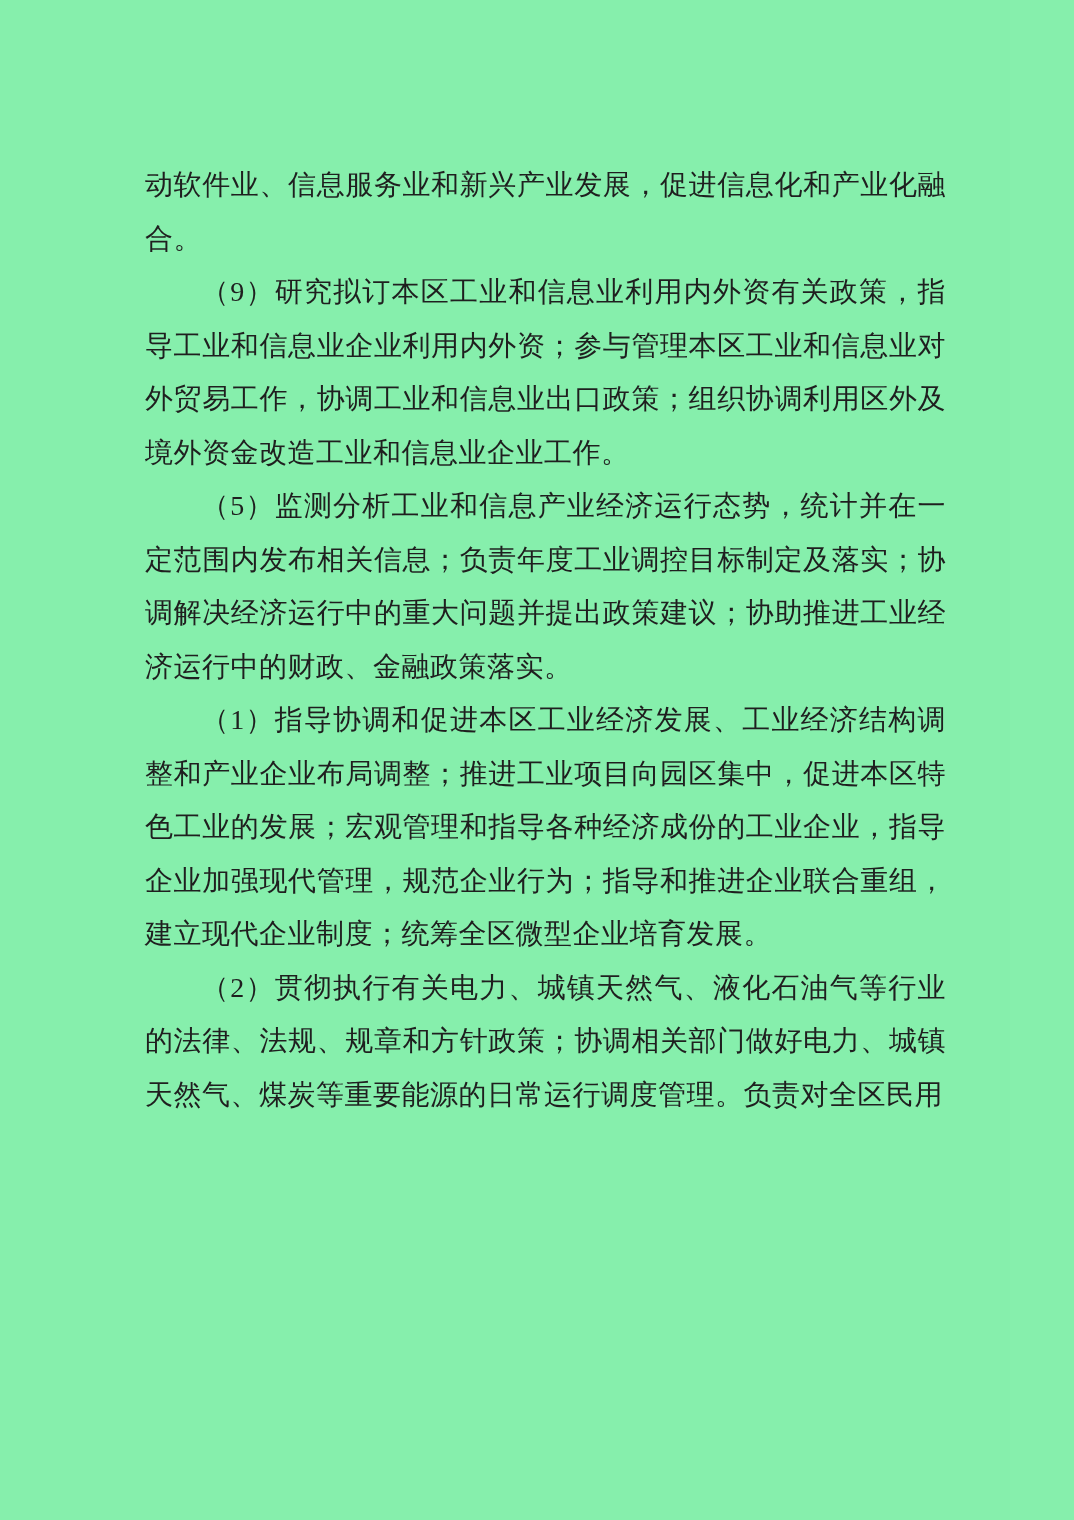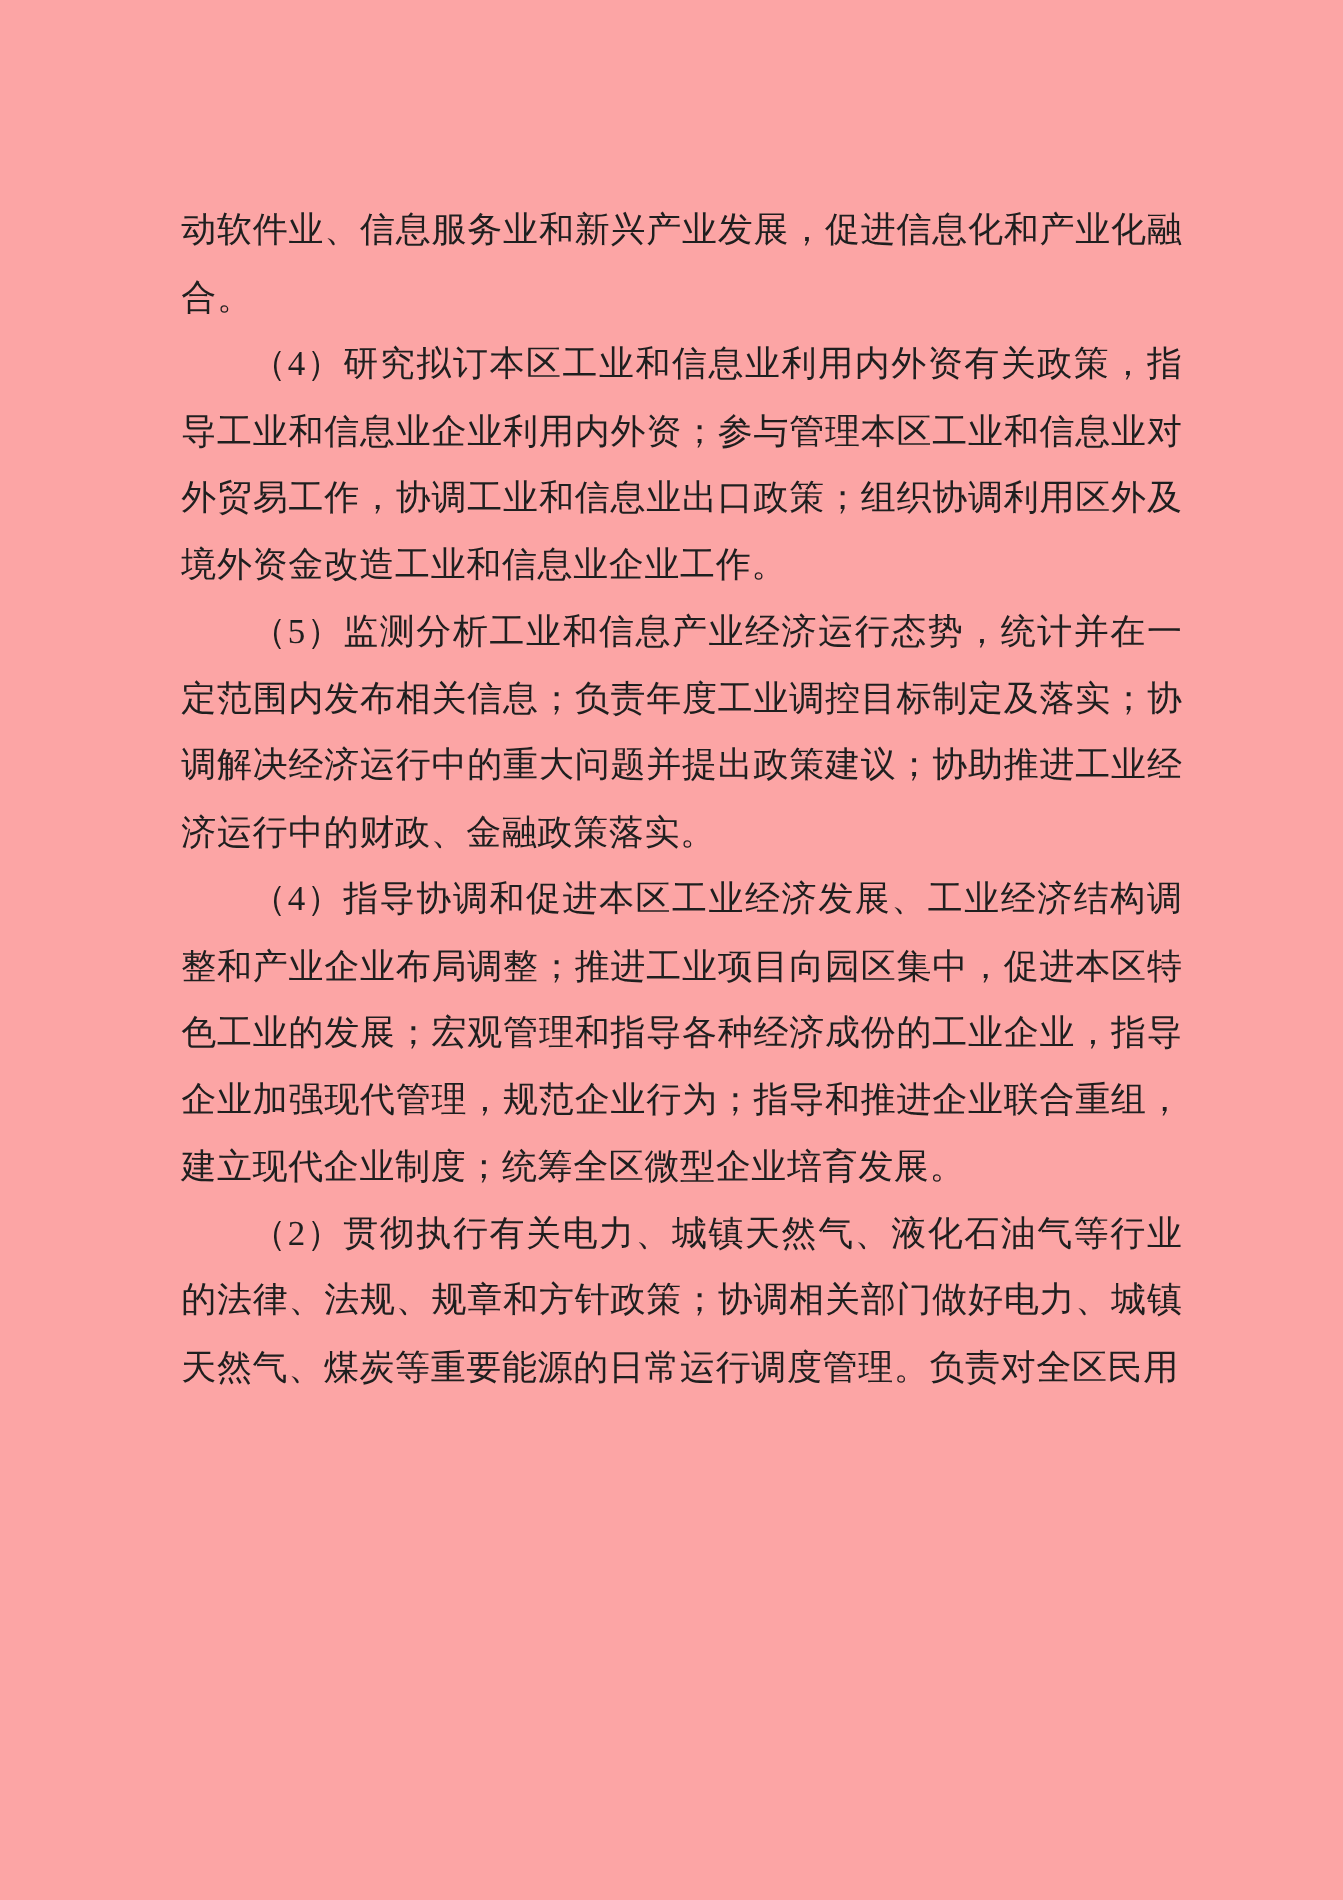--- a/index.html
+++ b/index.html
@@ -10,21 +10,21 @@
     width: 1074px;
     height: 1520px;
     background: #ffffff;
     overflow: hidden;
   }
   .page {
     box-sizing: border-box;
     width: 1074px;
     height: 1520px;
     padding: 158px 128px 0 145px;
-    background: #fca5a5;
+    background: #86efac;
   }
   .text-block {
     width: 801px;
   }
   .para {
     margin: 0;
     font-family: "Liberation Serif", "DejaVu Serif", serif;
     font-size: 28px;
     line-height: 53.5px;
     letter-spacing: 0.5px;
@@ -34,18 +34,18 @@
   .para.indent {
     text-indent: 2em;
   }
 </style>
 </head>
 <body>
 
 <div class="page">
   <div class="text-block">
     <p class="para">动软件业、信息服务业和新兴产业发展，促进信息化和产业化融合。</p>
-    <p class="para indent">（4）研究拟订本区工业和信息业利用内外资有关政策，指导工业和信息业企业利用内外资；参与管理本区工业和信息业对外贸易工作，协调工业和信息业出口政策；组织协调利用区外及境外资金改造工业和信息业企业工作。</p>
+    <p class="para indent">（9）研究拟订本区工业和信息业利用内外资有关政策，指导工业和信息业企业利用内外资；参与管理本区工业和信息业对外贸易工作，协调工业和信息业出口政策；组织协调利用区外及境外资金改造工业和信息业企业工作。</p>
     <p class="para indent">（5）监测分析工业和信息产业经济运行态势，统计并在一定范围内发布相关信息；负责年度工业调控目标制定及落实；协调解决经济运行中的重大问题并提出政策建议；协助推进工业经济运行中的财政、金融政策落实。</p>
-    <p class="para indent">（4）指导协调和促进本区工业经济发展、工业经济结构调整和产业企业布局调整；推进工业项目向园区集中，促进本区特色工业的发展；宏观管理和指导各种经济成份的工业企业，指导企业加强现代管理，规范企业行为；指导和推进企业联合重组，建立现代企业制度；统筹全区微型企业培育发展。</p>
+    <p class="para indent">（1）指导协调和促进本区工业经济发展、工业经济结构调整和产业企业布局调整；推进工业项目向园区集中，促进本区特色工业的发展；宏观管理和指导各种经济成份的工业企业，指导企业加强现代管理，规范企业行为；指导和推进企业联合重组，建立现代企业制度；统筹全区微型企业培育发展。</p>
     <p class="para indent">（2）贯彻执行有关电力、城镇天然气、液化石油气等行业的法律、法规、规章和方针政策；协调相关部门做好电力、城镇天然气、煤炭等重要能源的日常运行调度管理。负责对全区民用</p>
   </div>
 </div>
 
 </body></html>

